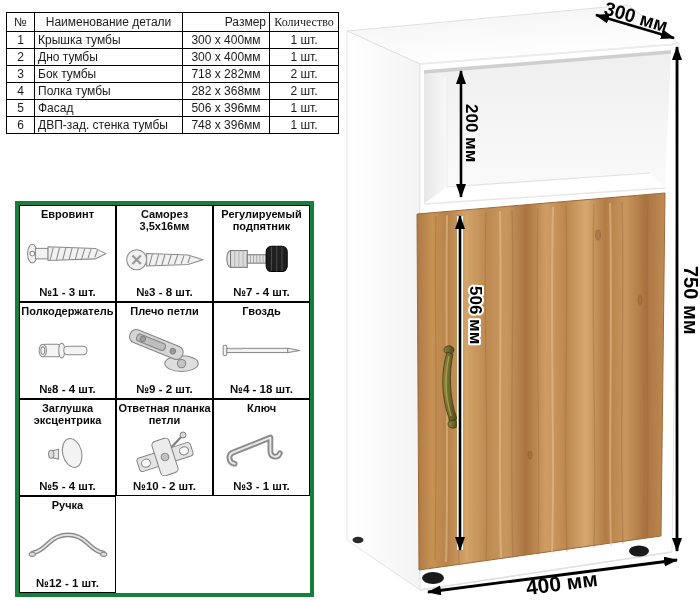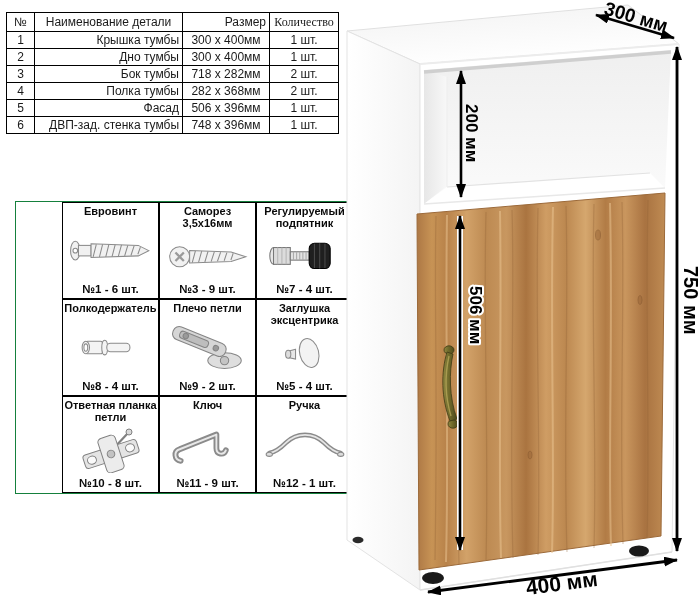--- a/index.html
+++ b/index.html
@@ -9,26 +9,26 @@
   
   .parts-table{position:absolute;left:6px;top:12px;border-collapse:collapse;
                font-size:12px;color:#1a1a1a;table-layout:fixed;}
   .parts-table th,.parts-table td{border:1px solid #000;padding:0 3px;white-space:nowrap;
                overflow:hidden;height:16px;line-height:15px;font-weight:normal;text-align:center;}
   .parts-table th{height:18px;}
   .parts-table .w-num{width:21px;}
   .parts-table .w-name{width:141px;text-align:center;}
   .parts-table .w-size{width:80px;text-align:right;}
   .parts-table .w-qty{width:62px;font-family:Liberation Serif, serif;}
-  .parts-table td.cell-name{text-align:right;padding-left:3px;}
+  .parts-table td.cell-name{text-align:left;padding-left:3px;}
 
   
   .hw-grid{position:absolute;left:15px;top:201px;display:grid;
            grid-template-columns:repeat(3,97px);grid-auto-rows:97px;
-           border:1px solid #15803d;padding-left:46px;}
+           border:4px solid #15803d;}
   .hw-cell{border:1px solid #000;display:flex;flex-direction:column;align-items:center;
            padding:2px 1px;box-sizing:border-box;background:#fff;}
   .hw-title{font-weight:bold;font-size:11px;line-height:1.12;text-align:center;color:#0a0a0a;}
   .hw-icon{flex:1;display:flex;align-items:center;justify-content:center;width:100%;min-height:0;}
   .hw-icon svg{max-width:84px;max-height:46px;}
   .hw-label{font-weight:bold;font-size:11.5px;padding-bottom:1px;color:#0a0a0a;}
 
   
   .cabinet{position:absolute;left:330px;top:0;width:370px;height:602px;}
   .cabinet text{font-family:"Liberation Sans",sans-serif;font-weight:bold;fill:#000;}
@@ -96,37 +96,37 @@
         <svg viewBox="0 0 80 26">
             <g fill="#f1f1f1" stroke="#8b8b8b">
           <ellipse cx="6" cy="13" rx="4.5" ry="9"></ellipse>
               <circle cx="6" cy="13" r="2.2" fill="#fff"></circle>
           <rect x="9" y="8" width="12" height="10"></rect>
           <polygon points="21,6.5 66,8 76,13 66,18 21,19.5"></polygon>
           <path d="M26,7 l-3,12 M32,7 l-3,12 M38,7 l-3,12 M44,7.3 l-3,11.4 M50,7.6 l-3,10.8 M56,8 l-3,10 M62,8.4 l-3,9.2 M68,9.6 l-2.4,6.8" fill="none"></path>
         </g>
           </svg>
       </div>
-      <div class="hw-label">№1 - 6 шт.</div>
+      <div class="hw-label">№1 - 3 шт.</div>
     </div>
 
 
     <div class="hw-cell">
       <div class="hw-title">Саморез 3,5х16мм</div>
       <div class="hw-icon">
         <svg viewBox="0 0 80 30">
             <g fill="#f1f1f1" stroke="#8b8b8b">
           <circle cx="13" cy="15" r="9.5"></circle>
           <path d="M9,11 l8,8 M17,11 l-8,8" stroke="#9a9a9a" stroke-width="2.2" fill="none"></path>
           <polygon points="22.5,9 62,10.5 76,15 62,19.5 22.5,21"></polygon>
           <path d="M28,9.5 l-3,11 M34,9.7 l-3,10.6 M40,10 l-3,10 M46,10.3 l-3,9.4 M52,10.7 l-3,8.6 M58,11 l-2.6,7.8 M64,11.7 l-2.2,6.4" fill="none"></path>
         </g>
           </svg>
       </div>
-      <div class="hw-label">№3 - 9 шт.</div>
+      <div class="hw-label">№3 - 8 шт.</div>
     </div>
 
     <div class="hw-cell">
       <div class="hw-title">Регулируемый подпятник</div>
       <div class="hw-icon">
         <svg viewBox="0 0 80 38">
             <g stroke="#777">
           <ellipse cx="10" cy="19" rx="3.5" ry="8" fill="#e8e8e8"></ellipse>
           <rect x="10" y="11" width="16" height="16" fill="#dcdcdc"></rect>
           <path d="M14,11 v16 M18,11 v16 M22,11 v16" fill="none" stroke="#b5b5b5"></path>
@@ -168,20 +168,34 @@
             <rect x="11" y="15" width="29" height="7" rx="3" fill="#bdbdbd"></rect>
             <circle cx="17" cy="18.5" r="2.6" fill="#9a9a9a"></circle>
             <circle cx="48" cy="18.5" r="2.6" fill="#9a9a9a"></circle>
           </g>
         </g>
           </svg>
       </div>
       <div class="hw-label">№9 - 2 шт.</div>
     </div>
 
+    <div class="hw-cell">
+      <div class="hw-title">Гвоздь</div>
+      <div class="hw-icon">
+        <svg viewBox="0 0 80 18">
+            <g fill="#f1f1f1" stroke="#8b8b8b">
+          <rect x="3" y="4" width="3.5" height="10" rx="1.5"></rect>
+          <rect x="6.5" y="7" width="58" height="4"></rect>
+          <polygon points="64.5,7 76,9 64.5,11"></polygon>
+          <path d="M9,7.8 h12" stroke="#cfcfcf" fill="none"></path>
+        </g>
+          </svg>
+      </div>
+      <div class="hw-label">№4 - 18 шт.</div>
+    </div>
 
     <div class="hw-cell">
       <div class="hw-title">Заглушка эксцентрика</div>
       <div class="hw-icon">
         <svg viewBox="0 0 80 40">
             <g fill="#f3f3f3" stroke="#8b8b8b">
           <ellipse cx="44" cy="20" rx="9" ry="14" transform="rotate(-14 44 20)"></ellipse>
           <path d="M31,16.5 l-7,1.8 v6 l7,1.4 z" fill="#e7e7e7"></path>
           <ellipse cx="24" cy="21.2" rx="2.5" ry="3.8" fill="#ddd"></ellipse>
         </g>
@@ -201,32 +215,32 @@
           <g transform="rotate(-18 40 27)">
             <rect x="12" y="20" width="56" height="14" rx="3" fill="#e4e4e4"></rect>
             <rect x="31" y="9" width="18" height="36" rx="4" fill="#ececec"></rect>
             <ellipse cx="20" cy="27" rx="4.5" ry="4" fill="#fafafa"></ellipse>
             <ellipse cx="60" cy="27" rx="4.5" ry="4" fill="#fafafa"></ellipse>
             <circle cx="40" cy="27" r="3.8" fill="#c2c2c2"></circle>
           </g>
         </g>
           </svg>
       </div>
-      <div class="hw-label">№10 - 8 шт.</div>
+      <div class="hw-label">№10 - 2 шт.</div>
     </div>
 
     <div class="hw-cell">
       <div class="hw-title">Ключ</div>
       <div class="hw-icon">
         <svg viewBox="0 0 80 40">
           <path d="M14,36 C8,35 7,27 13,25 L48,11 L48,24 C48,30 55,31 57,26" fill="none" stroke="#8b8b8b" stroke-width="5.5" stroke-linecap="round" stroke-linejoin="round"></path>
           <path d="M14,36 C8,35 7,27 13,25 L48,11 L48,24 C48,30 55,31 57,26" fill="none" stroke="#e8e8e8" stroke-width="1.8" stroke-linecap="round" stroke-linejoin="round"></path>
         </svg>
       </div>
-      <div class="hw-label">№11 - 9 шт.</div>
+      <div class="hw-label">№3 - 1 шт.</div>
     </div>
 
     <div class="hw-cell">
       <div class="hw-title">Ручка</div>
       <div class="hw-icon">
         <svg viewBox="0 0 80 30">
           <path d="M6,24 C12,23 16,20 22,14 C32,4 48,4 58,14 C64,20 68,23 74,24" fill="none" stroke="#8b8b8b" stroke-width="4.5" stroke-linecap="round"></path>
           <path d="M6,24 C12,23 16,20 22,14 C32,4 48,4 58,14 C64,20 68,23 74,24" fill="none" stroke="#e6e6e6" stroke-width="1.6" stroke-linecap="round"></path>
           <ellipse cx="6" cy="25" rx="3" ry="2" fill="#ddd" stroke="#8b8b8b"></ellipse>
           <ellipse cx="74" cy="25" rx="3" ry="2" fill="#ddd" stroke="#8b8b8b"></ellipse>

